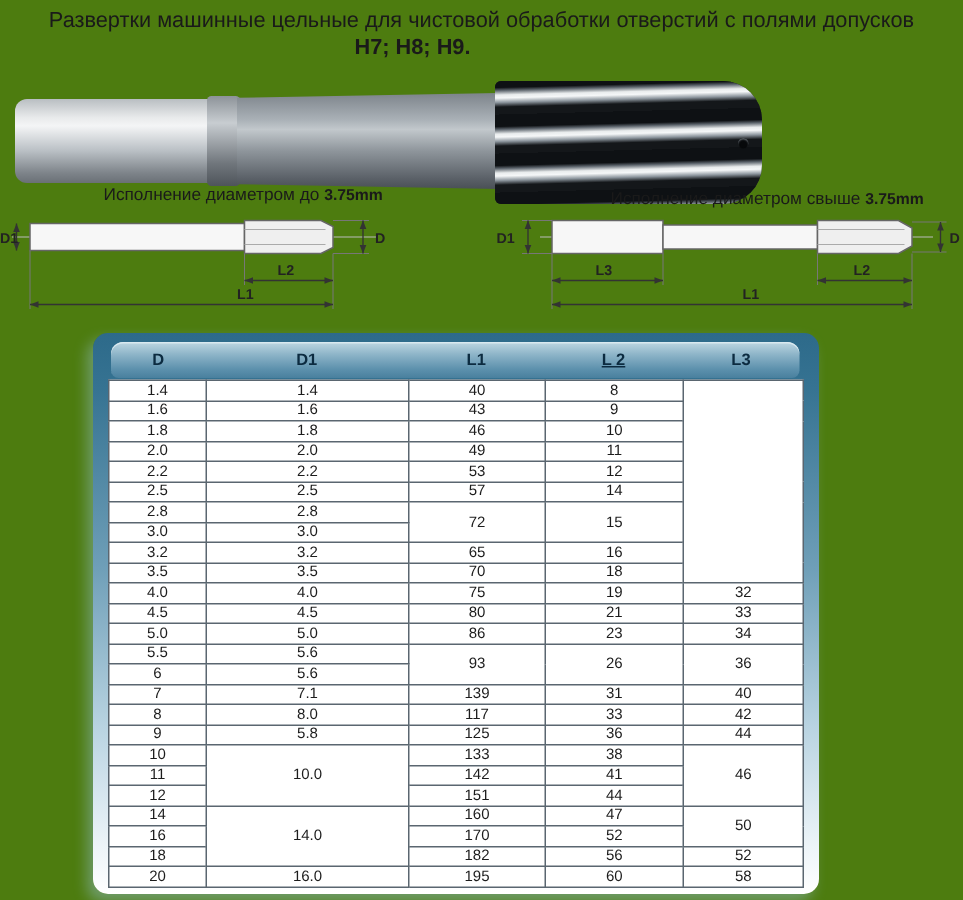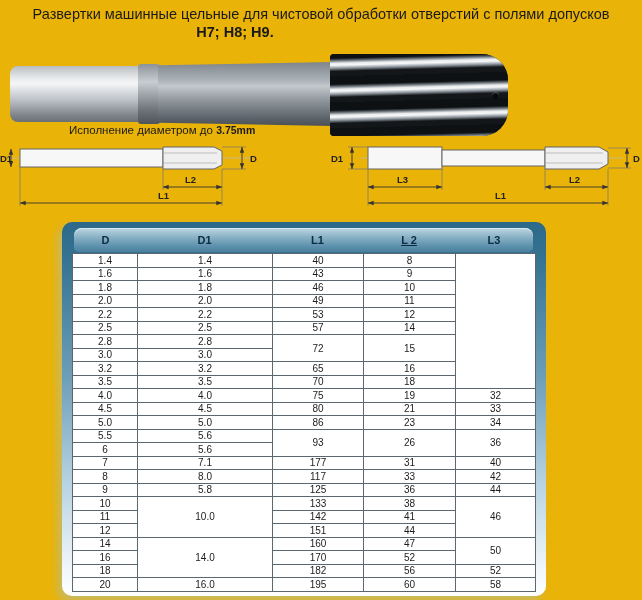--- a/index.html
+++ b/index.html
@@ -1,23 +1,23 @@
 <!DOCTYPE html>
 <html><head>
 <meta charset="utf-8">
 <style>
   html,body{margin:0;padding:0;background:#ffffff;}
-  .page{position:relative;width:642px;height:600px;background:#eab308;overflow:hidden;
+  .page{position:relative;width:642px;height:600px;background:#4d7c0f;overflow:hidden;
         font-family:"Liberation Sans", sans-serif;color:#1a1a1a;}
 
   
   .title1{position:absolute;left:0;top:6px;width:642px;text-align:center;
           font-size:14.5px;letter-spacing:0;color:#1a1a1a;}
   .title2{position:absolute;left:0;top:24px;width:470px;text-align:center;
-          font-size:14.5px;font-weight:bold;color:#1a1a1a;}
+          font-size:14.5px;font-weight:bold;color:#1a1a1a;padding-left:40px;}
 
   
   .photo{position:absolute;left:8px;top:50px;width:500px;height:90px;}
   .p-shank{position:absolute;left:2px;top:16px;width:130px;height:56px;
            border-radius:8px 0 0 8px;
            background:linear-gradient(180deg,#b9bec2 0%,#e8eaeb 22%,#f4f5f6 32%,#b9bfc4 62%,#7e848a 88%,#6a7076 100%);}
   .p-neck{position:absolute;left:130px;top:14px;width:22px;height:60px;border-radius:3px;
           background:linear-gradient(180deg,#8d9399 0%,#c8cdd1 30%,#70767c 75%,#4e545a 100%);}
   .p-body{position:absolute;left:150px;top:12px;width:174px;height:64px;
           clip-path:polygon(0 5%,100% 0,100% 100%,0 95%);
@@ -79,20 +79,24 @@
     <div class="p-shank"></div>
     <div class="p-neck"></div>
     <div class="p-body"></div>
     <div class="p-flutes">
         <div class="p-hole"></div>
       </div>
   </div>
 
   <div class="caption cap-left">
     <span>Исполнение диаметром до</span>
+    <span class="sz">3.75mm</span>
+  </div>
+  <div class="caption cap-right">
+    <span>Исполнение диаметром свыше</span>
     <span class="sz">3.75mm</span>
   </div>
 
   <svg class="diagram diag-left" viewBox="0 0 320 72">
     <defs>
       <marker id="ar1" viewBox="0 0 10 10" refX="9" refY="5" markerWidth="7" markerHeight="7" orient="auto-start-reverse">
         <path d="M0,1.5 L9,5 L0,8.5 z" fill="#333"></path>
       </marker>
     </defs>
     <line class="cline" x1="8" y1="14" x2="252" y2="14"></line>
@@ -255,21 +259,21 @@
               <td rowspan="2">26</td>
               <td rowspan="2">36</td>
             </tr>
           <tr>
               <td>6</td>
               <td>5.6</td>
             </tr>
           <tr>
               <td>7</td>
               <td>7.1</td>
-              <td>177</td>
+              <td>139</td>
               <td>31</td>
               <td>40</td>
             </tr>
           <tr>
               <td>8</td>
               <td>8.0</td>
               <td>117</td>
               <td>33</td>
               <td>42</td>
             </tr>

